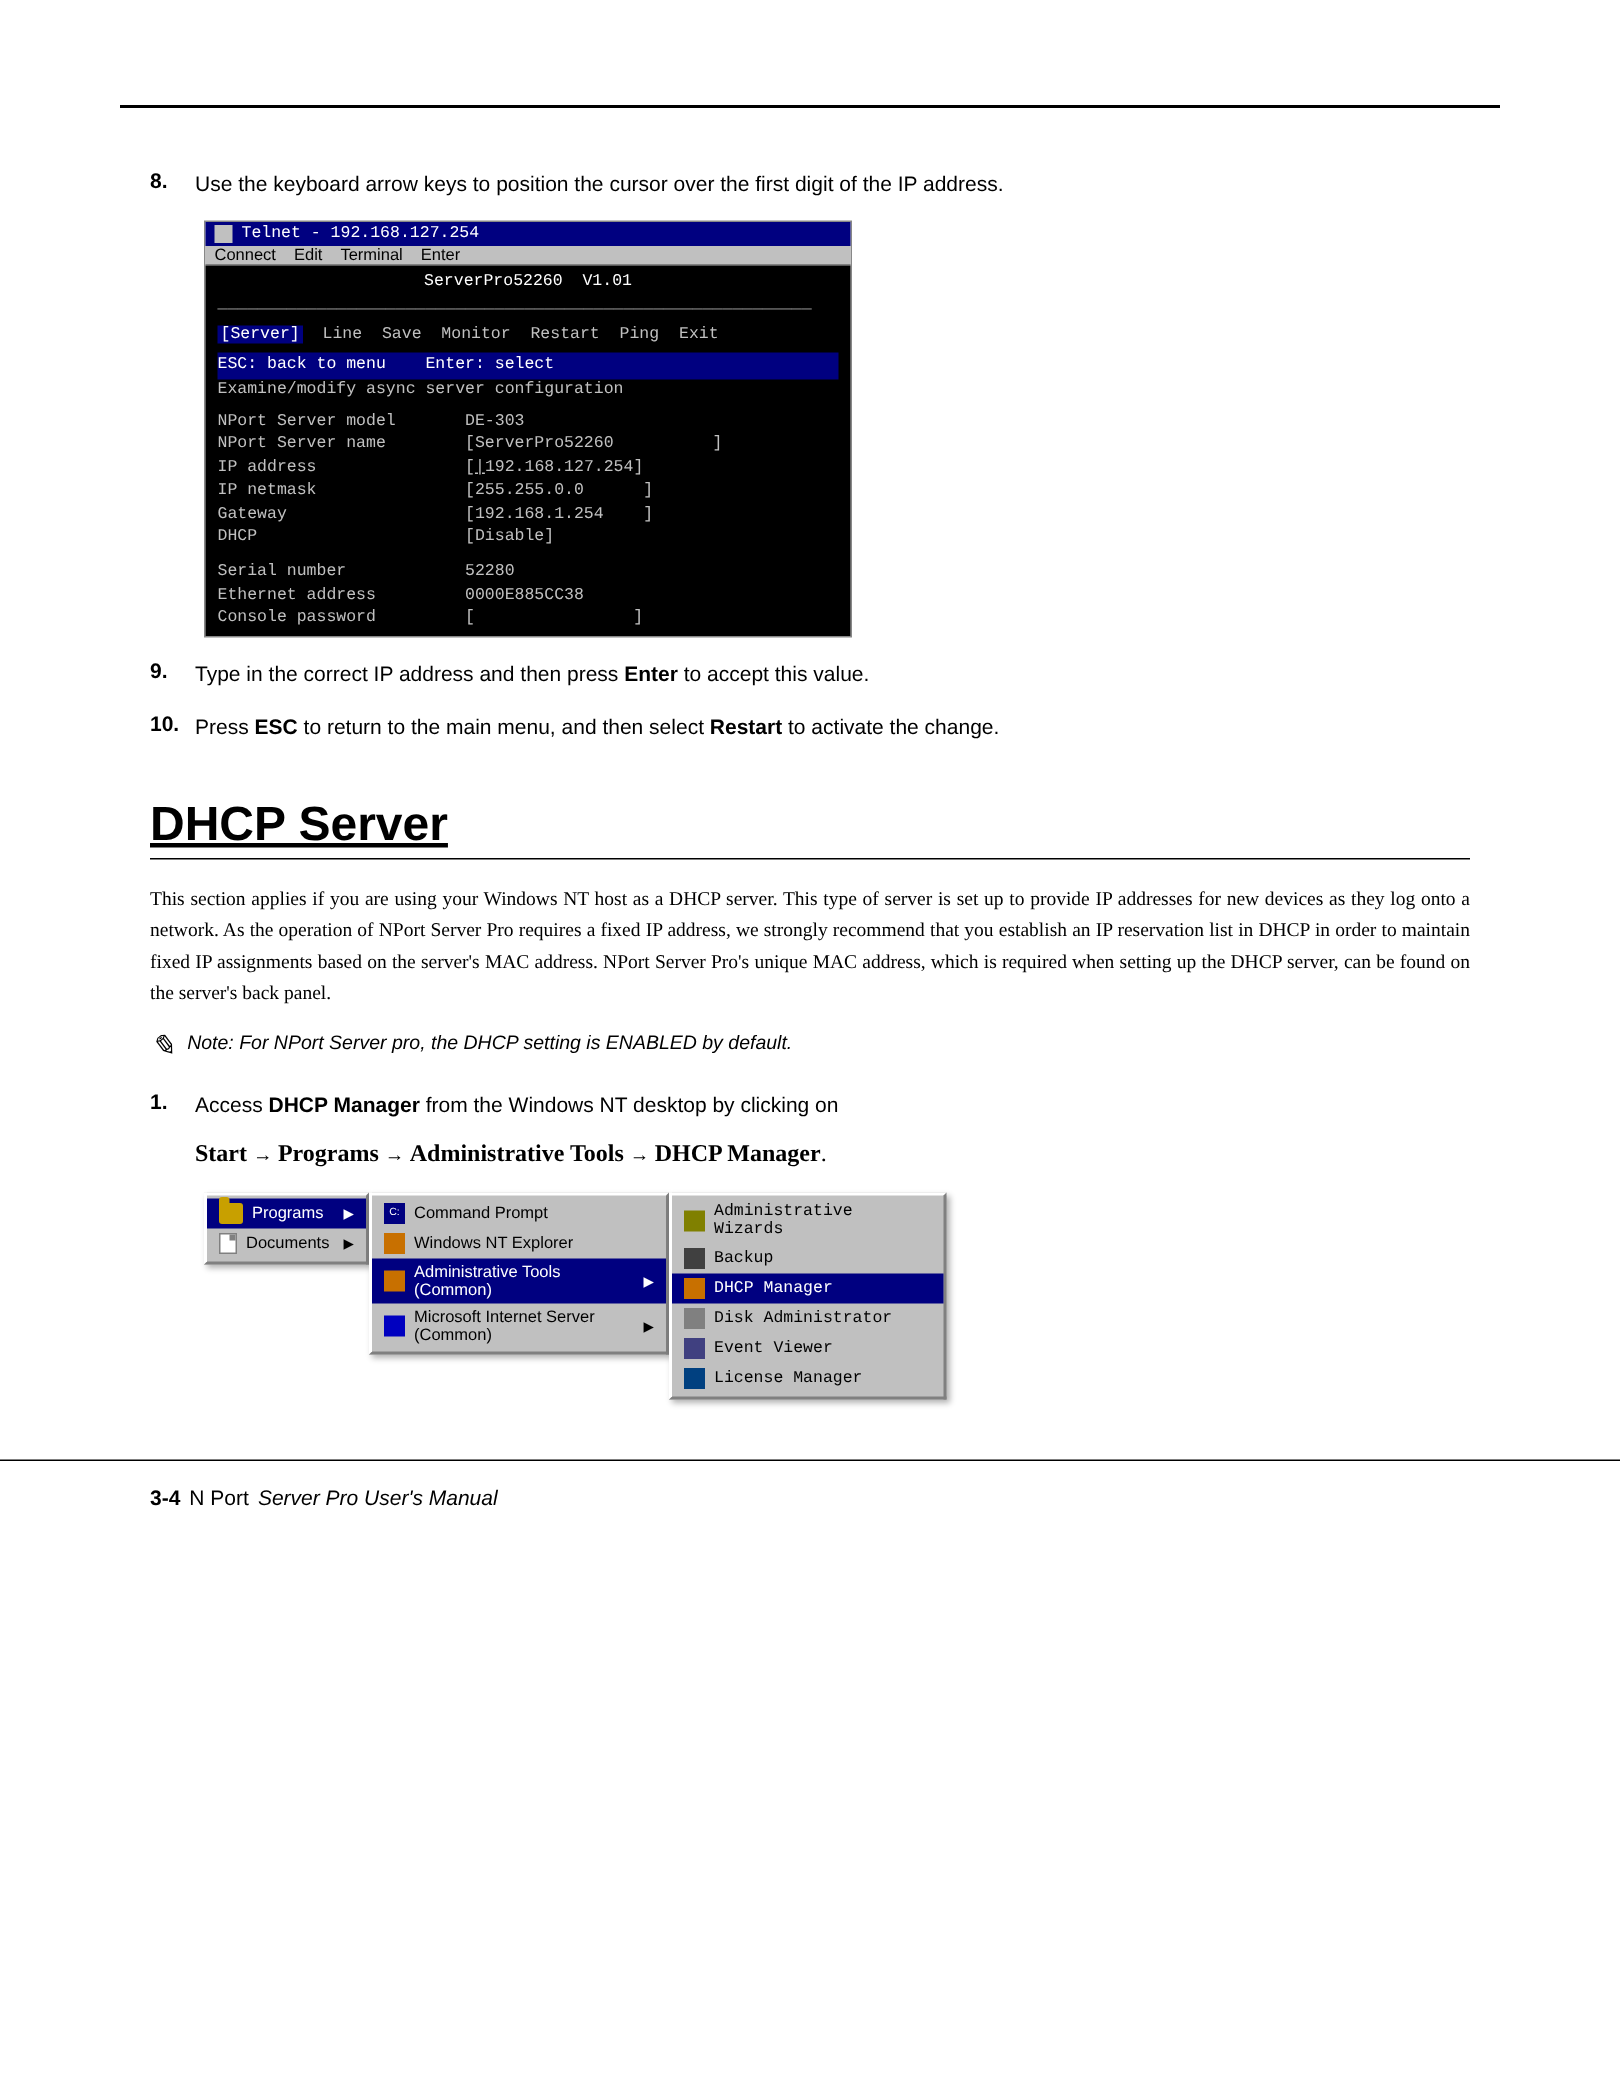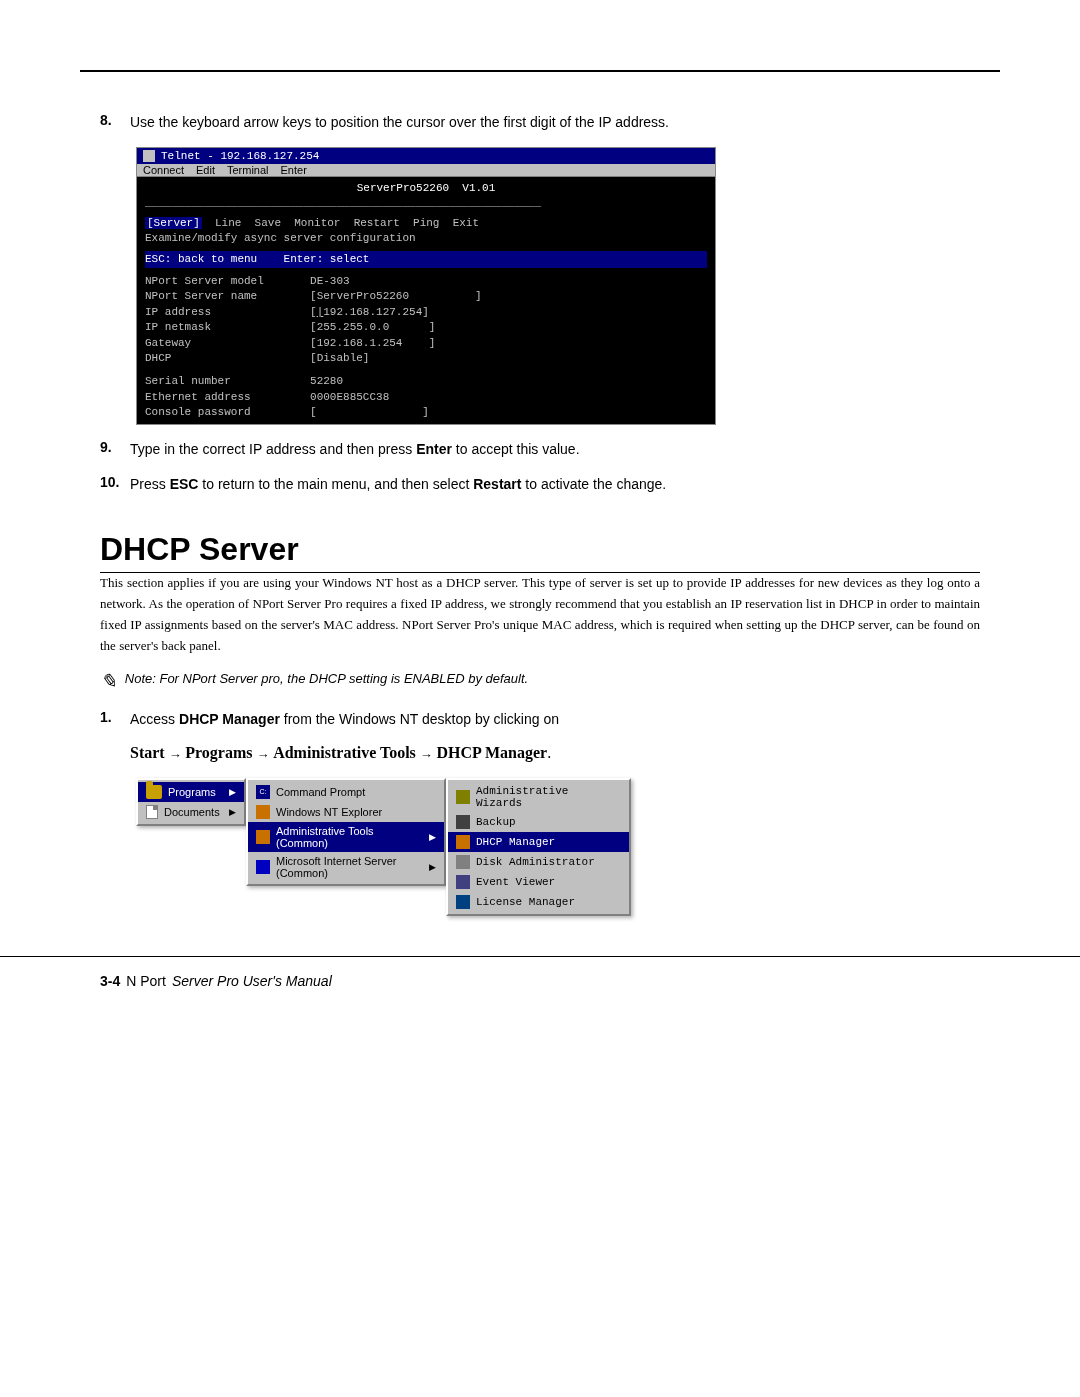--- a/index.html
+++ b/index.html
@@ -18,21 +18,21 @@
     }
 
     .main-content {
       padding: 0 100px;
     }
 
     
     .terminal-wrapper {
       margin: 14px 0 14px 36px;
       border: 1px solid #888;
-      width: 580px;
+      width: 432px;
     }
     .terminal-titlebar {
       background: #000080;
       color: #ffffff;
       font-family: 'Courier New', monospace;
       font-size: 11px;
       padding: 2px 6px;
       display: flex;
       align-items: center;
       gap: 6px;
@@ -79,23 +79,24 @@
       color: #ffffff;
       display: block;
       padding: 1px 0;
     }
 
     
     .section-heading {
       font-family: Arial, sans-serif;
       font-size: 32px;
       font-weight: bold;
-      margin: 36px 0 0 0;
+      margin: 36px 0 16px 0;
       border-bottom: 1px solid #000;
       padding-bottom: 4px;
+      text-decoration: underline;
     }
 
     .body-paragraph {
       font-family: Liberation Serif, serif;
       font-size: 13px;
       line-height: 1.6;
       text-align: justify;
       margin-bottom: 14px;
     }
 
@@ -313,24 +314,24 @@
     <div class="terminal-menubar">
       <span>Connect</span>
       <span>Edit</span>
       <span>Terminal</span>
       <span>Enter</span>
     </div>
     <div class="terminal-body">
       <div class="title-line">ServerPro52260&nbsp;&nbsp;V1.01</div>
       <div class="divider">────────────────────────────────────────────────────────────</div>
       <div><span class="terminal-highlight">[Server]</span>&nbsp; Line&nbsp;&nbsp;Save&nbsp;&nbsp;Monitor&nbsp;&nbsp;Restart&nbsp;&nbsp;Ping&nbsp;&nbsp;Exit</div>
-      <div>Examine/modify async server configuration</div>
       <div style="margin-top:4px;">
           <span class="terminal-blue-row">ESC: back to menu&nbsp;&nbsp;&nbsp;&nbsp;Enter: select</span>
         </div>
+      <div>Examine/modify async server configuration</div>
       <div style="margin-top:6px;">
         <div>NPort Server model&nbsp;&nbsp;&nbsp;&nbsp;&nbsp;&nbsp;&nbsp;DE-303</div>
         <div>NPort Server name&nbsp;&nbsp;&nbsp;&nbsp;&nbsp;&nbsp;&nbsp;&nbsp;[ServerPro52260&nbsp;&nbsp;&nbsp;&nbsp;&nbsp;&nbsp;&nbsp;&nbsp;&nbsp;&nbsp;]</div>
         <div>IP address&nbsp;&nbsp;&nbsp;&nbsp;&nbsp;&nbsp;&nbsp;&nbsp;&nbsp;&nbsp;&nbsp;&nbsp;&nbsp;&nbsp;&nbsp;[<span style="text-decoration:underline;">|</span>192.168.127.254]</div>
         <div>IP netmask&nbsp;&nbsp;&nbsp;&nbsp;&nbsp;&nbsp;&nbsp;&nbsp;&nbsp;&nbsp;&nbsp;&nbsp;&nbsp;&nbsp;&nbsp;[255.255.0.0&nbsp;&nbsp;&nbsp;&nbsp;&nbsp;&nbsp;]</div>
         <div>Gateway&nbsp;&nbsp;&nbsp;&nbsp;&nbsp;&nbsp;&nbsp;&nbsp;&nbsp;&nbsp;&nbsp;&nbsp;&nbsp;&nbsp;&nbsp;&nbsp;&nbsp;&nbsp;[192.168.1.254&nbsp;&nbsp;&nbsp;&nbsp;]</div>
         <div>DHCP&nbsp;&nbsp;&nbsp;&nbsp;&nbsp;&nbsp;&nbsp;&nbsp;&nbsp;&nbsp;&nbsp;&nbsp;&nbsp;&nbsp;&nbsp;&nbsp;&nbsp;&nbsp;&nbsp;&nbsp;&nbsp;[Disable]</div>
       </div>
       <div style="margin-top:8px;">
         <div>Serial number&nbsp;&nbsp;&nbsp;&nbsp;&nbsp;&nbsp;&nbsp;&nbsp;&nbsp;&nbsp;&nbsp;&nbsp;52280</div>

